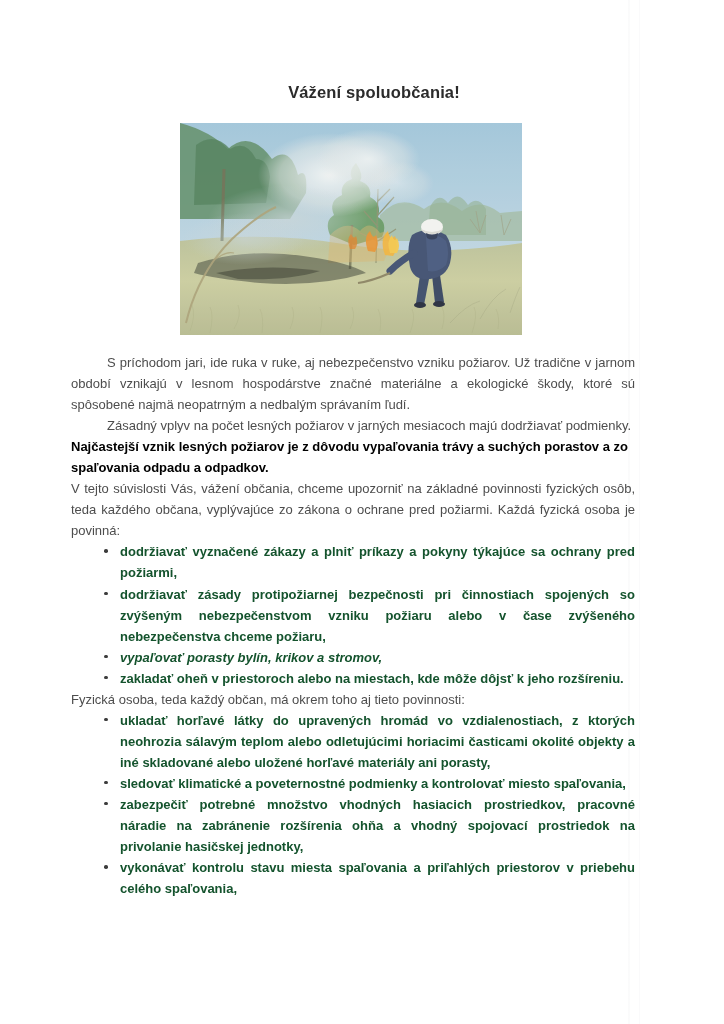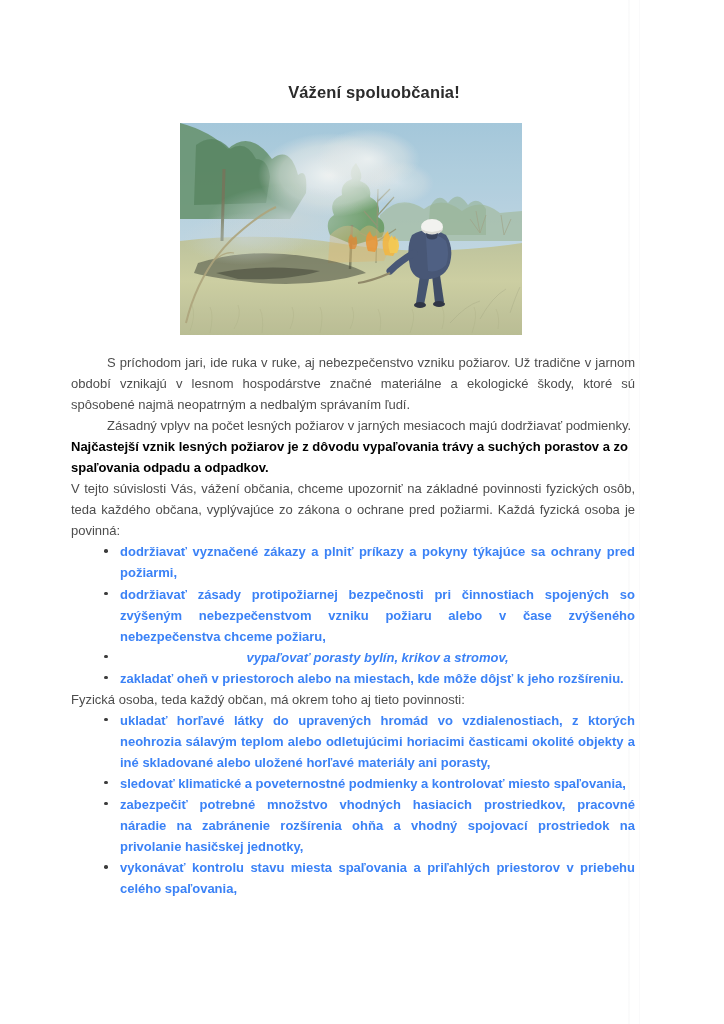--- a/index.html
+++ b/index.html
@@ -89,38 +89,38 @@
   }
 
   ul.bullets {
     margin: 0;
     padding: 0 0 0 49px;
     list-style: none;
   }
   ul.bullets li {
     position: relative;
     padding-left: 0;
-    color: #3b82f6;
+    color: #14532d;
     font-weight: bold;
     text-align: justify;
     margin-bottom: 0;
   }
   ul.bullets li::before {
     content: "";
     position: absolute;
     left: -16px;
     top: 8px;
     width: 3.5px;
     height: 3.5px;
     border-radius: 50%;
     background: #3c3c3c;
   }
   ul.bullets li.italic {
     font-style: italic;
-    text-align: center;
+    text-align: left;
   }
 </style>
 </head>
 <body>
 
 <div class="page">
 
   <div class="scan-line"></div>
   <div class="scan-line-2"></div>
 

